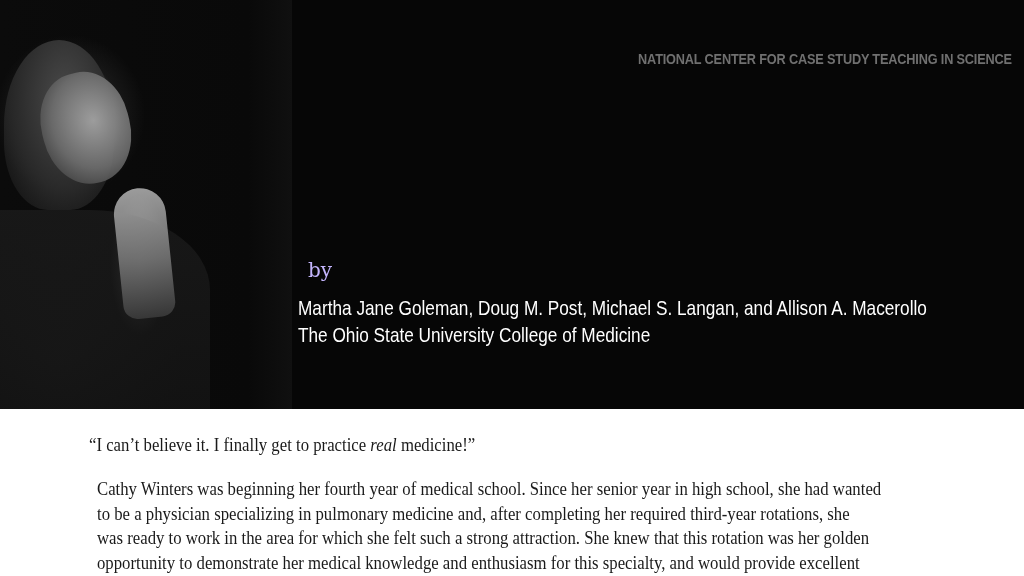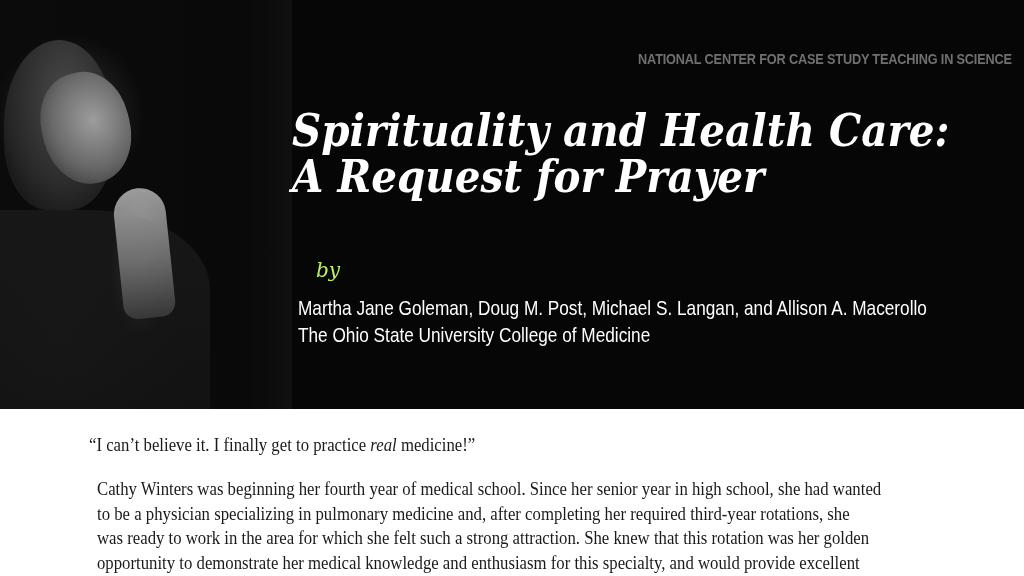--- a/index.html
+++ b/index.html
@@ -92,26 +92,25 @@
       color: #ffffff;
       white-space: nowrap;
     }
     .title .line {
       display: block;
       transform: scaleX(0.92);
       transform-origin: left center;
     }
     .by {
       position: absolute;
-      left: 316px;
+      left: 308px;
       top: 258px;
       font-family: "DejaVu Serif", "Liberation Serif", serif;
-      font-style: italic;
       font-size: 20px;
-      color: #bef264;
+      color: #c4b5fd;
     }
     .authors {
       position: absolute;
       left: 298px;
       top: 294px;
       font-family: "Liberation Sans", "DejaVu Sans", sans-serif;
       font-size: 21px;
       line-height: 27px;
       color: #ffffff;
       white-space: nowrap;
@@ -164,24 +163,20 @@
 
     <div class="photo">
       <div class="hair"></div>
       <div class="figure-shape"></div>
       <div class="face"></div>
       <div class="hands"></div>
     </div>
 
     <div class="org-name">NATIONAL CENTER FOR CASE STUDY TEACHING IN SCIENCE</div>
 
-    <h1 class="title">
-      <span class="line">Spirituality and Health Care:</span>
-      <span class="line">A Request for Prayer</span>
-    </h1>
 
     <div class="by">by</div>
 
     <div class="authors">
       <span class="line">Martha Jane Goleman, Doug M. Post, Michael S. Langan, and Allison A. Macerollo</span>
       <span class="line">The Ohio State University College of Medicine</span>
     </div>
   </div>
 
   <div class="body-text">

